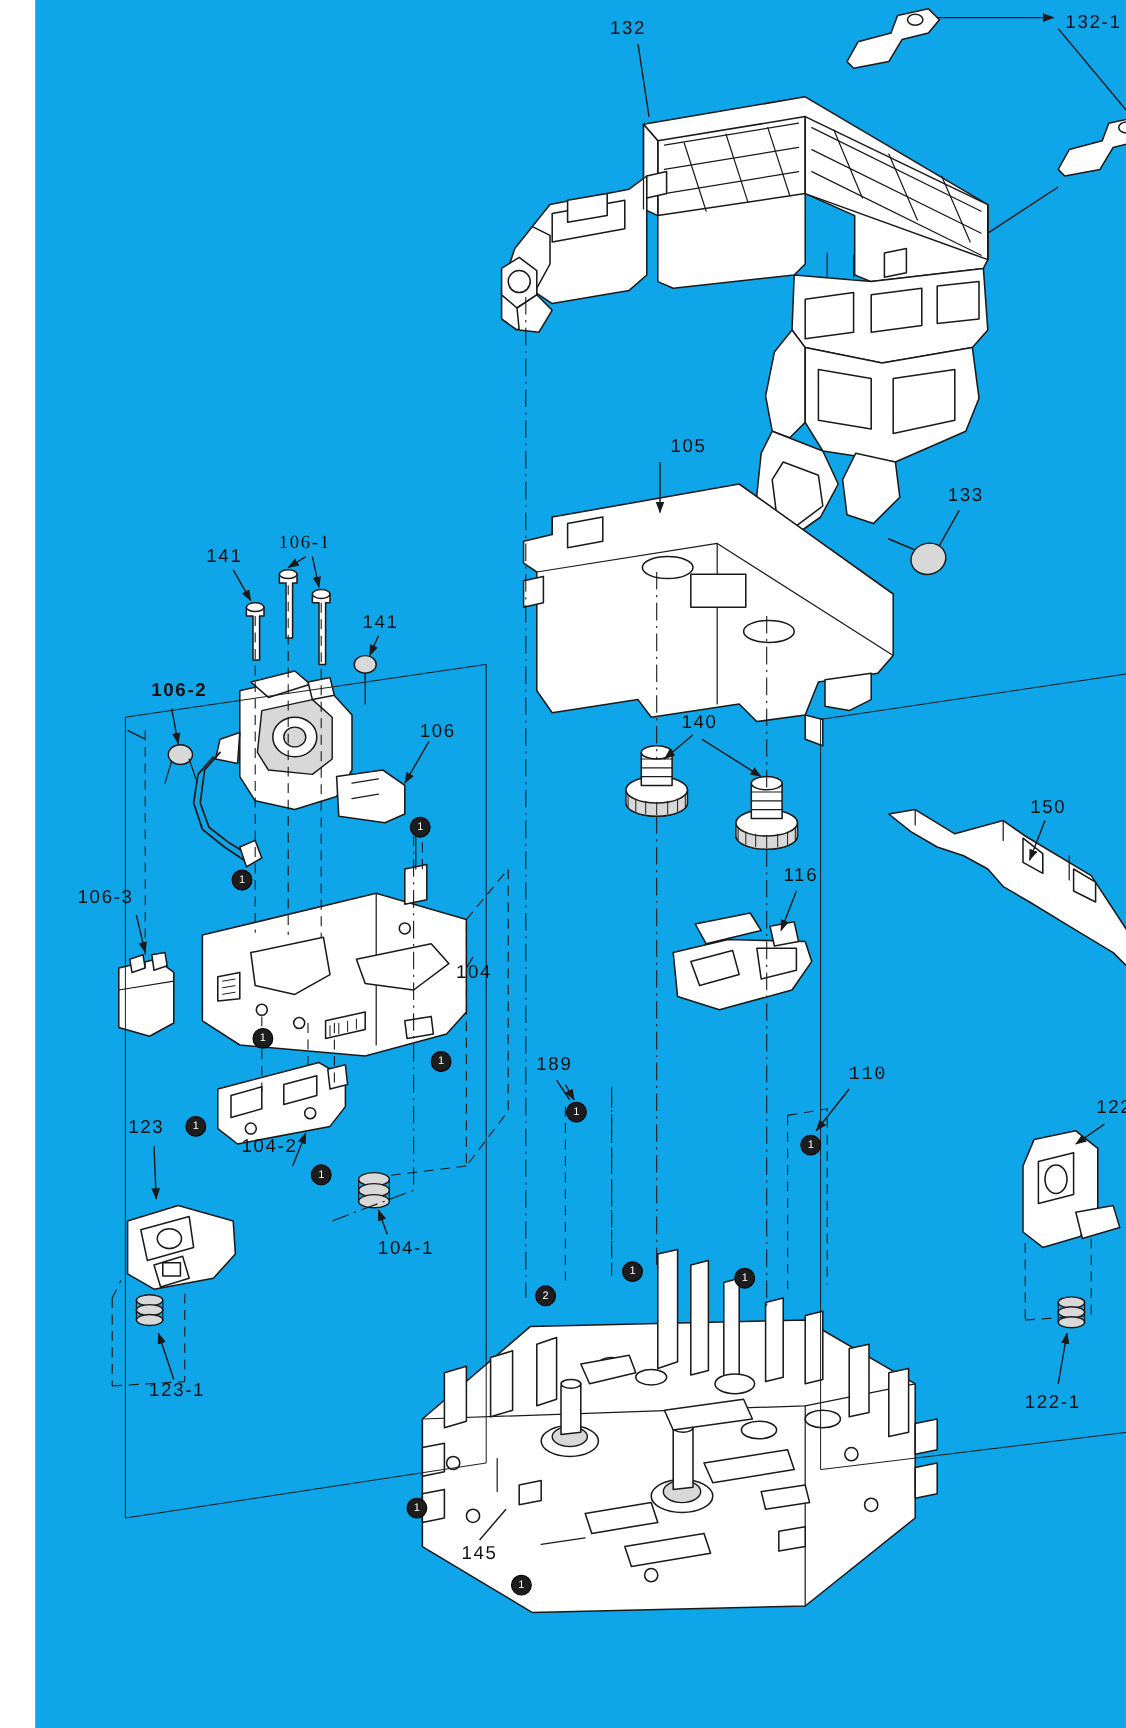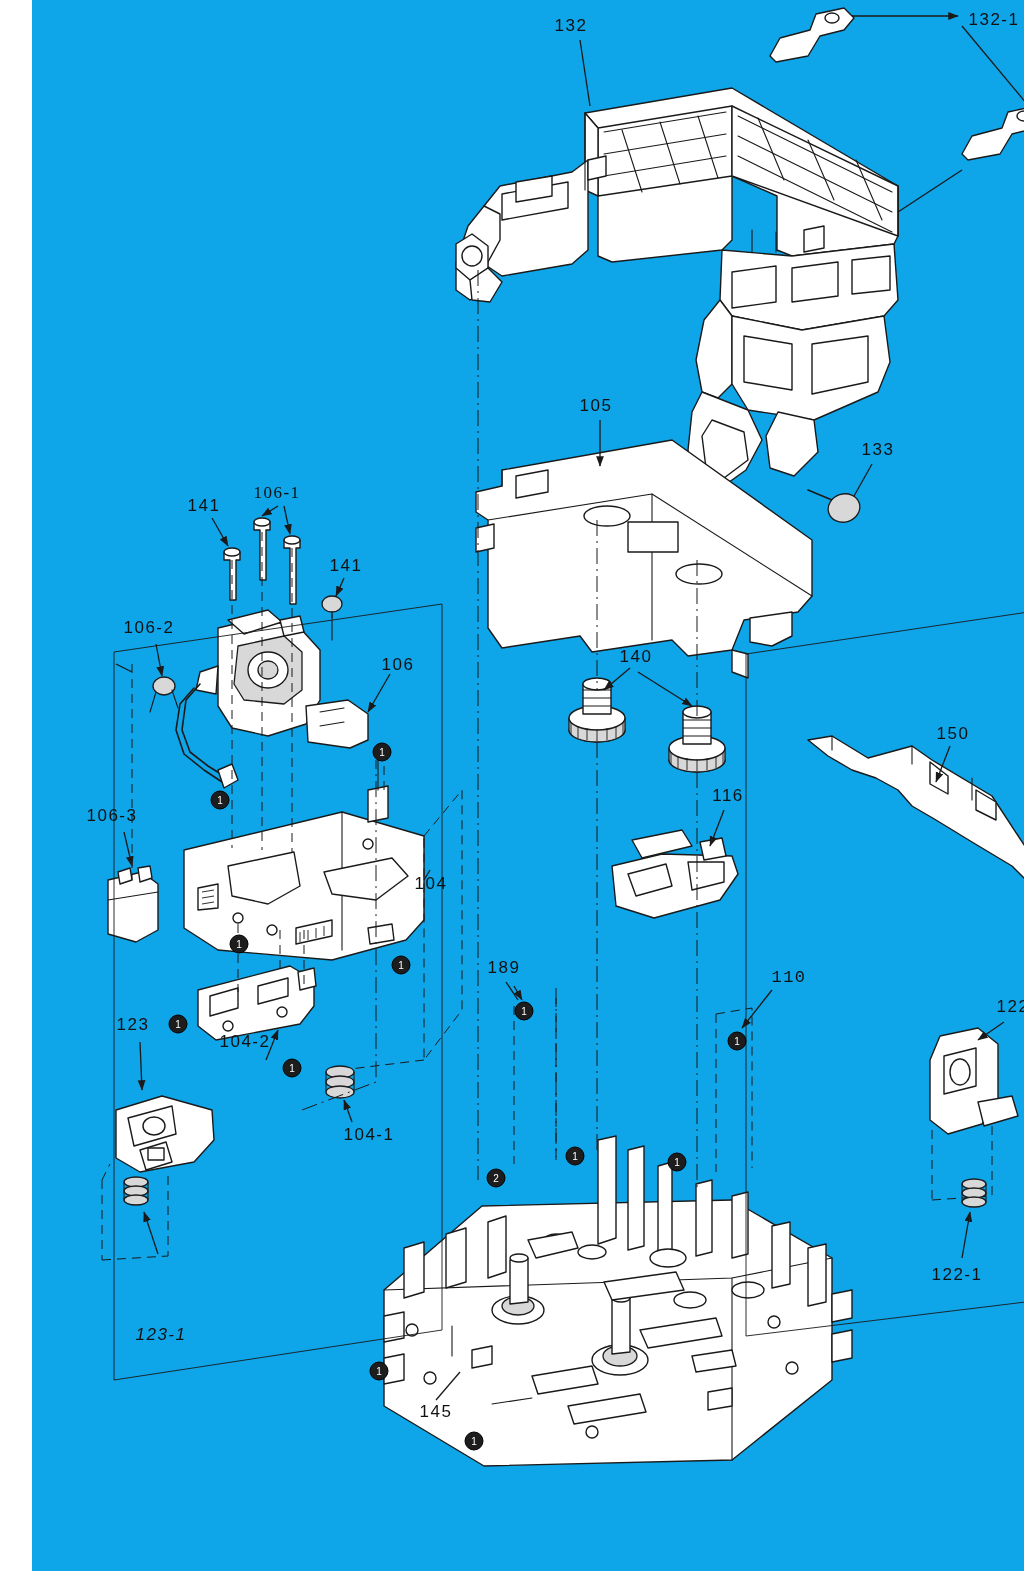--- a/index.html
+++ b/index.html
@@ -397,39 +397,39 @@
 
     <g>
       <path class="lead" d="M548 40 L558 106"></path>
       <path class="lead" d="M404 1400 L428 1372"></path>
       <path class="lead" d="M474 982 L486 1000"></path>
     </g>
   </svg>
 
   <div class="callout" style="left:539px; top:26px;">132</div>
   <div class="callout" style="left:962px; top:20px;">132-1</div>
-  <div class="callout" style="left:564px; top:406px;">105</div>
+  <div class="callout" style="left:594px; top:406px;">105</div>
   <div class="callout" style="left:846px; top:450px;">133</div>
   <div class="callout" style="left:172px; top:506px;">141</div>
   <div class="callout" style="left:245px; top:493px;font-family:Liberation Serif, serif;">106-1</div>
   <div class="callout" style="left:314px; top:566px;">141</div>
-  <div class="callout" style="left:117px; top:628px;">106-2</div>
+  <div class="callout" style="left:131px; top:628px;font-weight:bold;">106-2</div>
   <div class="callout" style="left:366px; top:665px;">106</div>
   <div class="callout" style="left:604px; top:657px;">140</div>
   <div class="callout" style="left:921px; top:734px;">150</div>
   <div class="callout" style="left:696px; top:796px;">116</div>
-  <div class="callout" style="left:80px; top:816px;">106-3</div>
+  <div class="callout" style="left:64px; top:816px;">106-3</div>
   <div class="callout" style="left:399px; top:884px;">104</div>
   <div class="callout" style="left:472px; top:968px;">189</div>
   <div class="callout" style="left:757px; top:977px;font-family:Liberation Mono, monospace;">110</div>
   <div class="callout" style="left:981px; top:1007px;">122</div>
   <div class="callout" style="left:101px; top:1025px;">123</div>
   <div class="callout" style="left:213px; top:1042px;text-align:center;">104-2</div>
   <div class="callout" style="left:337px; top:1135px;">104-1</div>
-  <div class="callout" style="left:129px; top:1335px;font-style:italic;">123-1</div>
+  <div class="callout" style="left:129px; top:1264px;">123-1</div>
   <div class="callout" style="left:925px; top:1275px;">122-1</div>
   <div class="callout" style="left:404px; top:1412px;">145</div>
 
   <div class="bubble" style="left:350px; top:752px;">1</div>
   <div class="bubble" style="left:188px; top:800px;">1</div>
   <div class="bubble" style="left:207px; top:944px;">1</div>
   <div class="bubble" style="left:369px; top:965px;">1</div>
   <div class="bubble" style="left:146px; top:1024px;">1</div>
   <div class="bubble" style="left:260px; top:1068px;">1</div>
   <div class="bubble" style="left:492px; top:1011px;">1</div>

